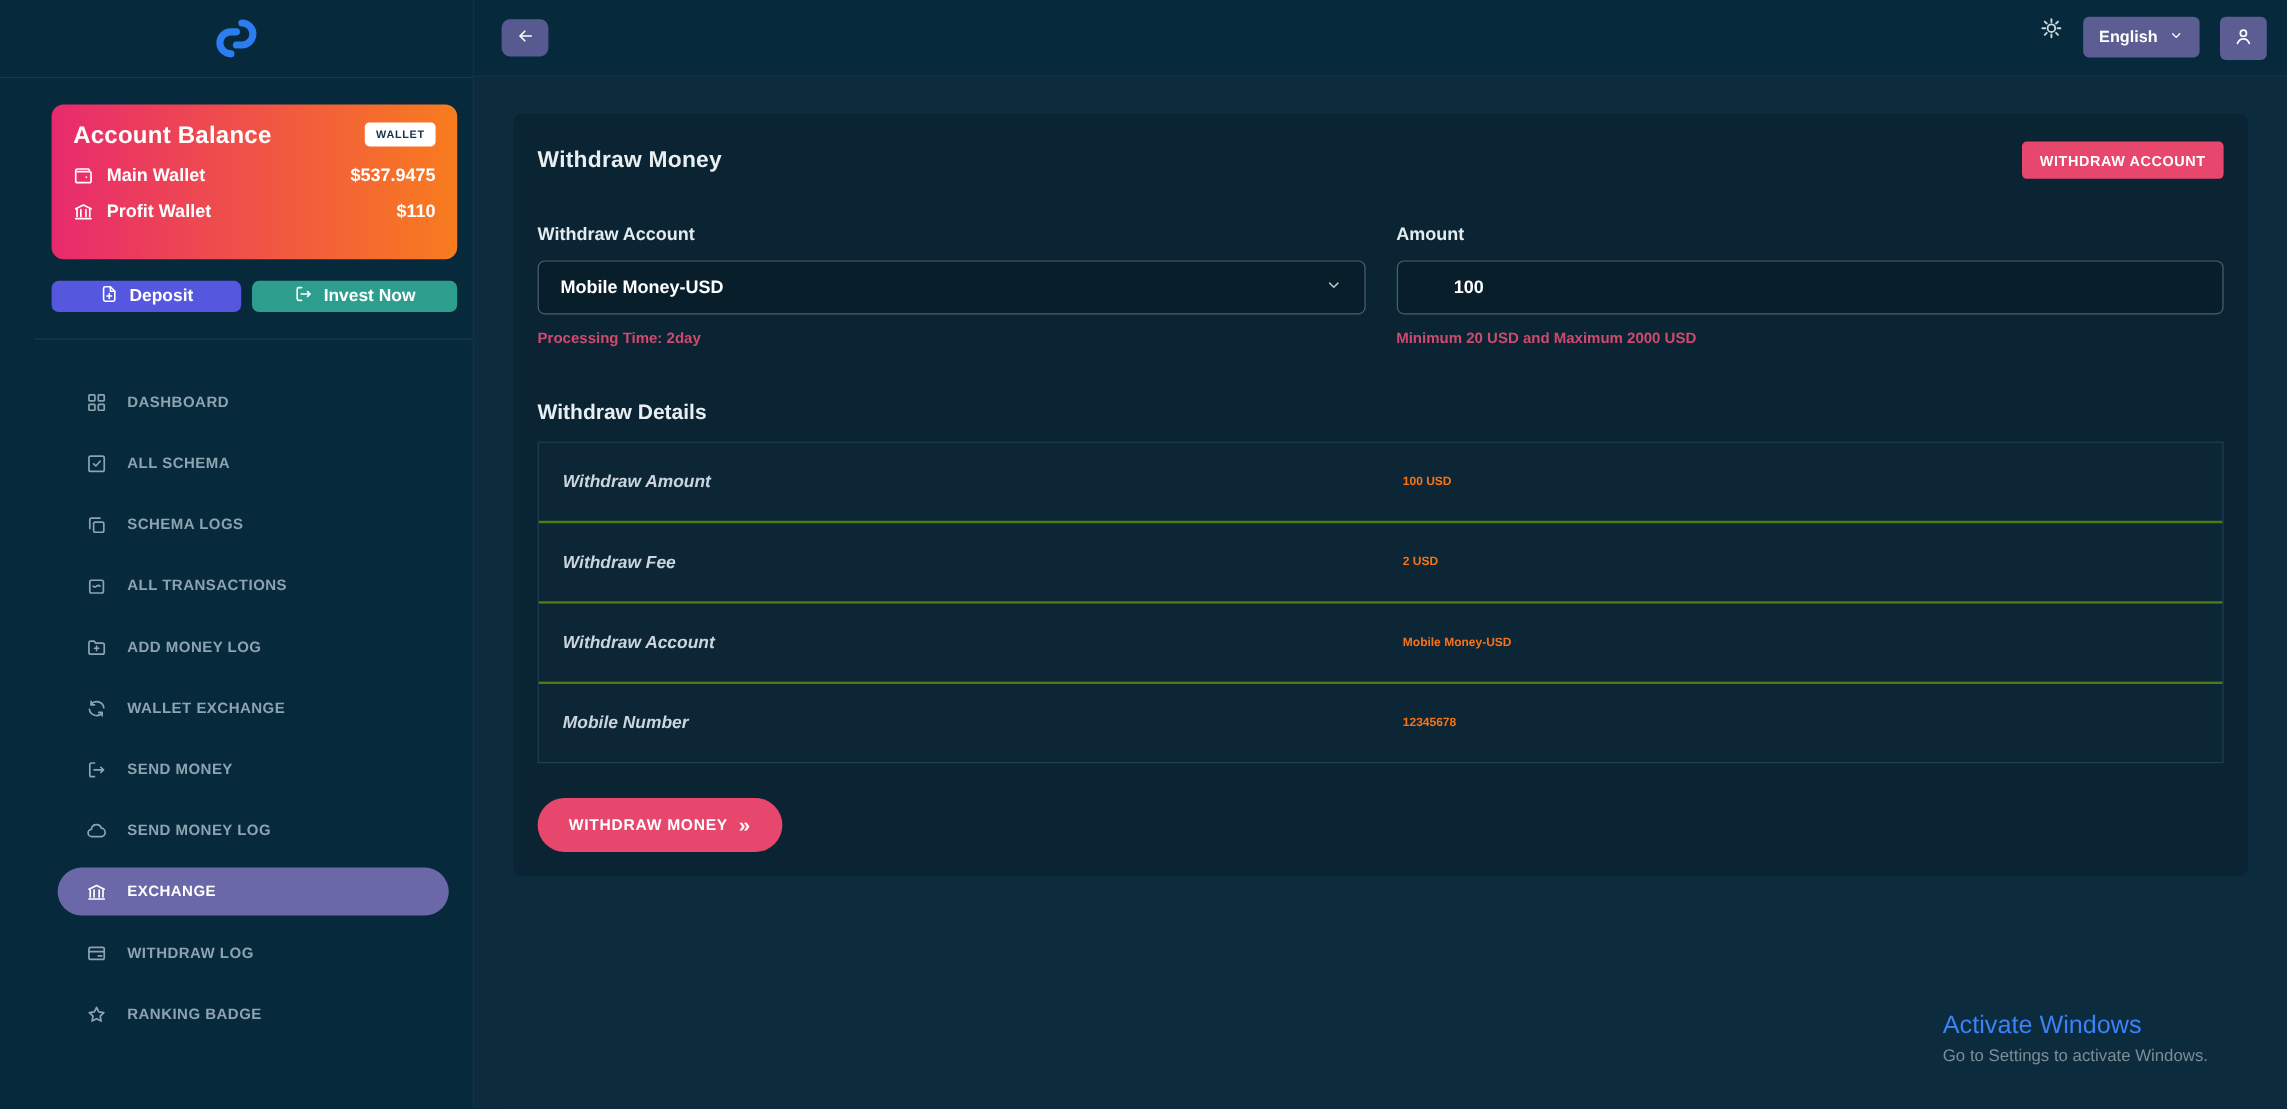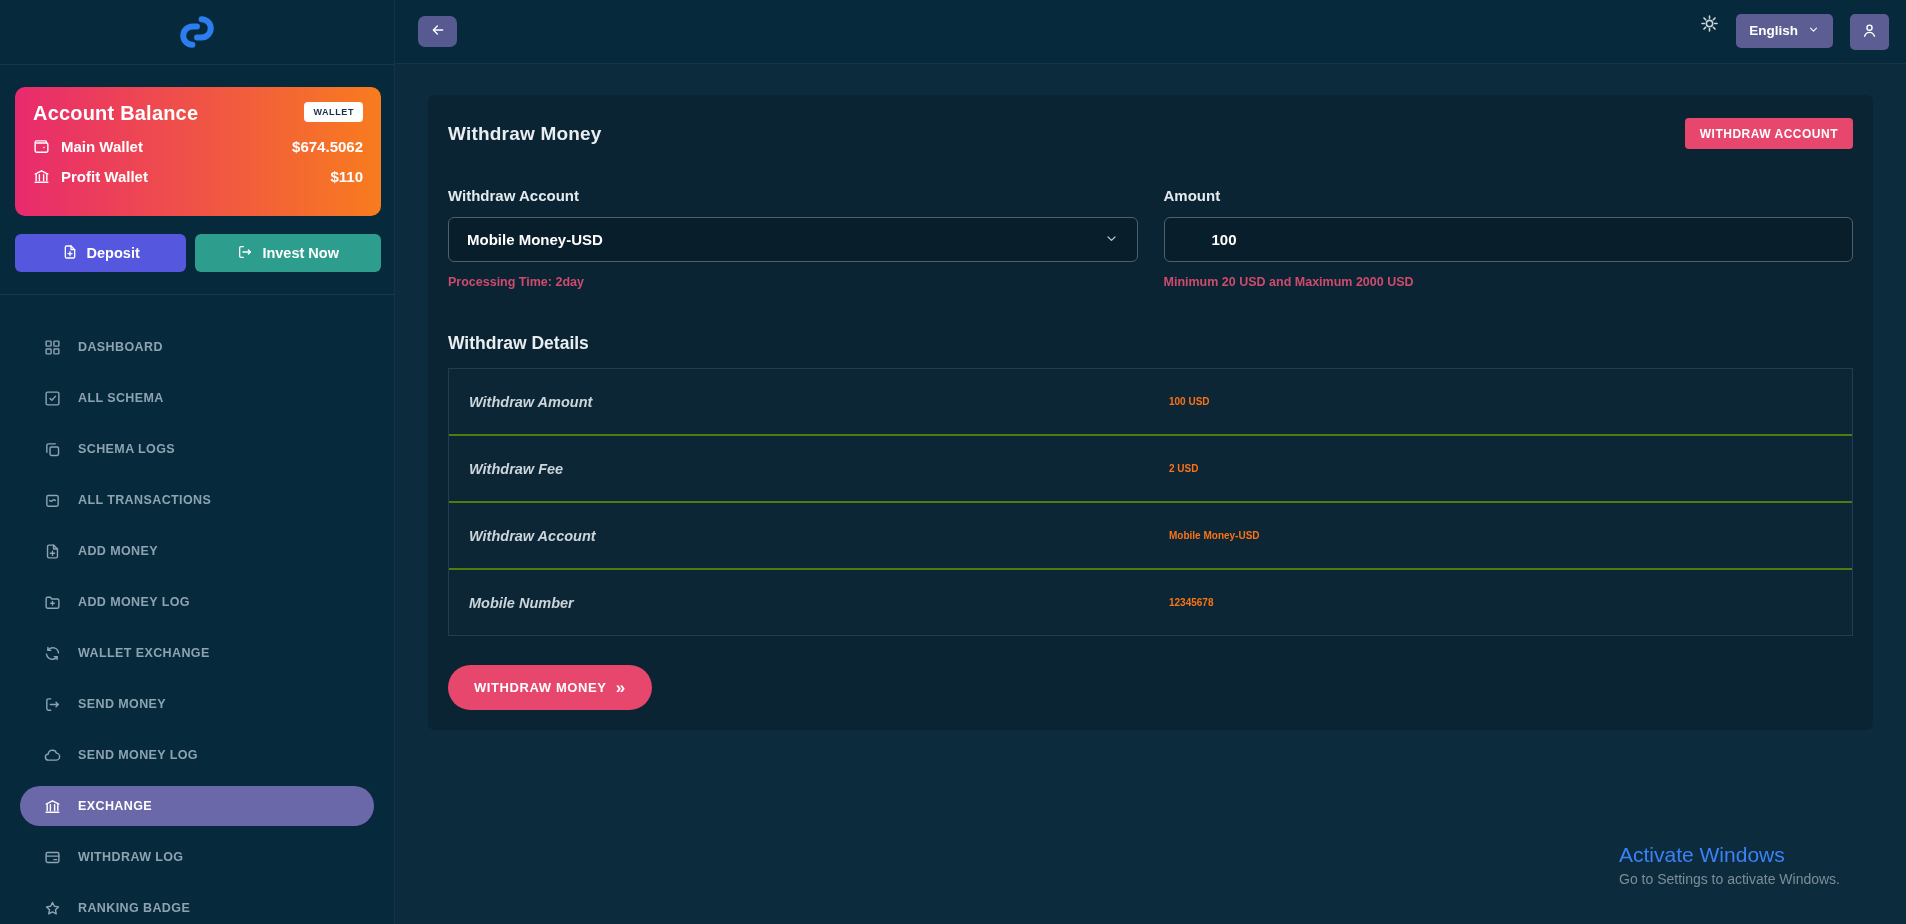--- a/index.html
+++ b/index.html
@@ -8,36 +8,36 @@
     background:#0c2c3e;
     font-family:"Liberation Sans","DejaVu Sans",sans-serif;
     -webkit-font-smoothing:antialiased;
   }
   .app{display:flex;width:1906px;height:924px;}
 
   
   .sidebar{width:394px;flex:0 0 394px;background:#07293c;display:flex;flex-direction:column;border-right:1px solid rgba(255,255,255,.05);}
   .side-head{height:64px;flex:0 0 64px;display:flex;align-items:center;justify-content:center;border-bottom:1px solid rgba(255,255,255,.07);}
   .logo svg{width:44px;height:44px;display:block;}
-  .side-body{padding-top:22px;overflow:hidden;}
+  .side-body{padding-top:22px;overflow:hidden;padding-left:28px;}
 
   .balance-card{
     margin:0 13px 0 15px;height:129px;border-radius:10px;
     background:linear-gradient(90deg,var(--grad-a,#e82a6e),var(--grad-b,#f87c1e));
     padding:15px 18px;box-sizing:border-box;color:#fff;
   }
   .bc-top{display:flex;justify-content:space-between;align-items:flex-start;}
   .bc-title{font-size:20px;font-weight:700;letter-spacing:.2px;}
   .bc-badge{background:#fff;color:#16304e;font-size:9px;font-weight:700;padding:5px 9px;border-radius:4px;letter-spacing:.6px;}
   .bc-row{display:flex;margin-top:13px;font-weight:700;font-size:15px;}
   .bc-row svg{width:17px;height:17px;margin-right:11px;flex:0 0 auto;}
   .bc-val{margin-left:auto;}
 
   .side-actions{display:flex;gap:9px;margin:18px 13px 0 15px;}
-  .side-btn{height:38px;border:none;border-radius:6px;color:#fff;font-weight:700;font-size:14.5px;
+  .side-btn{height:26px;border:none;border-radius:6px;color:#fff;font-weight:700;font-size:14.5px;
     display:flex;align-items:center;justify-content:center;gap:9px;cursor:pointer;font-family:inherit;}
   .side-btn svg{width:16px;height:16px;}
   .btn-deposit{flex:1;background:var(--c-deposit,#5558de);}
   .btn-invest{flex:1.09;background:var(--c-invest,#2d9e8e);}
 
   .side-divider{height:1px;background:rgba(255,255,255,.08);margin-top:22px;}
 
   .menu{padding:32px 20px 0 20px;}
   .menu-item{display:flex;align-items:center;height:40px;margin-bottom:11px;border-radius:20px;
     color:#8da3b1;padding-left:24px;cursor:pointer;}
@@ -116,21 +116,21 @@
           <span class="bc-title">Account Balance</span>
           <span class="bc-badge">WALLET</span>
         </div>
         <div id="bc-rows">
             <div class="bc-row">
               <svg viewBox="0 0 24 24" fill="none" stroke="currentColor" stroke-width="2" stroke-linecap="round" stroke-linejoin="round" width="17" height="17">
                 <path d="M19 7V5.5A1.5 1.5 0 0 0 17.5 4H5a2 2 0 0 0-2 2v12a2 2 0 0 0 2 2h14a2 2 0 0 0 2-2V9a2 2 0 0 0-2-2H5"></path>
                 <circle cx="15.5" cy="13.5" r="1.1" fill="currentColor" stroke="none"></circle>
               </svg>
               <span>Main Wallet</span>
-              <span class="bc-val">$674.5062</span>
+              <span class="bc-val">$537.9475</span>
             </div>
             <div class="bc-row">
               <svg viewBox="0 0 24 24" fill="none" stroke="currentColor" stroke-width="2" stroke-linecap="round" stroke-linejoin="round" width="17" height="17">
                 <path d="M3 8.5L12 4l9 4.5"></path>
                 <path d="M4.5 9.5v8M9 9.5v8M15 9.5v8M19.5 9.5v8"></path>
                 <path d="M3 20h18"></path>
               </svg>
               <span>Profit Wallet</span>
               <span class="bc-val">$110</span>
             </div>
@@ -181,28 +181,20 @@
               <path d="M4 16V6a2 2 0 0 1 2-2h10"></path>
             </svg>
             <span class="mi-label">SCHEMA LOGS</span>
           </div>
           <div class="menu-item">
             <svg viewBox="0 0 24 24" fill="none" stroke="currentColor" stroke-width="2" stroke-linecap="round" stroke-linejoin="round" width="17" height="17">
               <rect x="4" y="5" width="16" height="15" rx="2"></rect>
               <path d="M8 12c1.3 1.3 2.7 1.3 4 0s2.7-1.3 4 0"></path>
             </svg>
             <span class="mi-label">ALL TRANSACTIONS</span>
-          </div>
-          <div class="menu-item">
-            <svg viewBox="0 0 24 24" fill="none" stroke="currentColor" stroke-width="2" stroke-linecap="round" stroke-linejoin="round" width="17" height="17">
-              <path d="M13.5 3H7a2 2 0 0 0-2 2v14a2 2 0 0 0 2 2h10a2 2 0 0 0 2-2V8.5z"></path>
-              <path d="M13.5 3v5.5H19"></path>
-              <path d="M12 11.5v6M9 14.5h6"></path>
-            </svg>
-            <span class="mi-label">ADD MONEY</span>
           </div>
           <div class="menu-item">
             <svg viewBox="0 0 24 24" fill="none" stroke="currentColor" stroke-width="2" stroke-linecap="round" stroke-linejoin="round" width="17" height="17">
               <path d="M3 6.5V18a2 2 0 0 0 2 2h14a2 2 0 0 0 2-2V9a2 2 0 0 0-2-2h-8l-2-2.5H5a2 2 0 0 0-2 2z"></path>
               <path d="M12 10.5v5M9.5 13h5"></path>
             </svg>
             <span class="mi-label">ADD MONEY LOG</span>
           </div>
           <div class="menu-item">
             <svg viewBox="0 0 24 24" fill="none" stroke="currentColor" stroke-width="2" stroke-linecap="round" stroke-linejoin="round" width="17" height="17">

